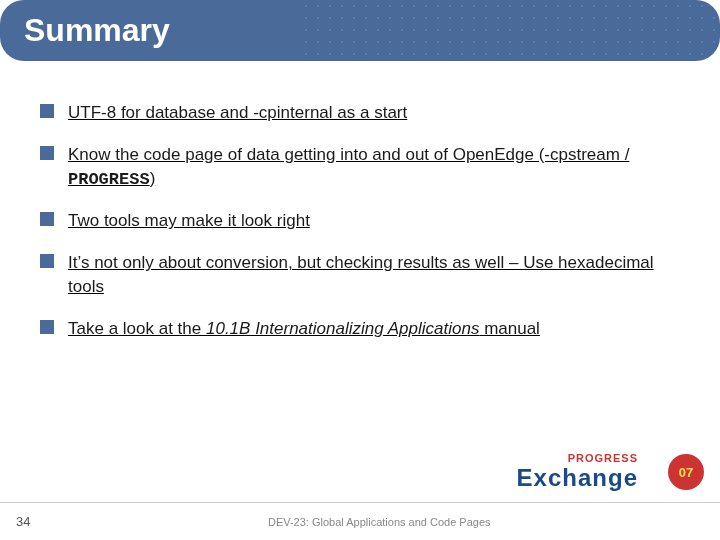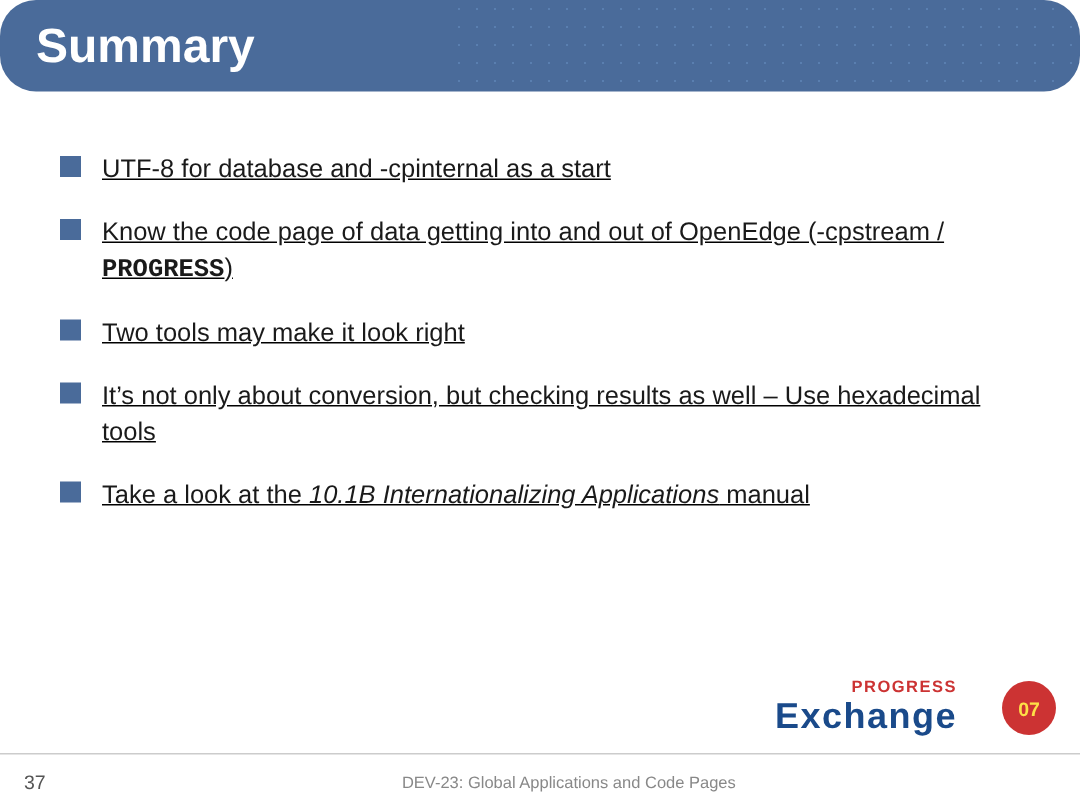--- a/index.html
+++ b/index.html
@@ -214,15 +214,15 @@
   <div class="logo-row">
     <div class="logo-text-col">
       <span class="logo-progress">PROGRESS</span>
       <span class="logo-exchange">Exchange</span>
     </div>
     <div class="logo-badge">07</div>
   </div>
 </div>
 
 <div class="footer">
-  <span class="footer-page">37</span>
+  <span class="footer-page">34</span>
   <span class="footer-caption">DEV-23: Global Applications and Code Pages</span>
 </div>
 
 </body></html>

